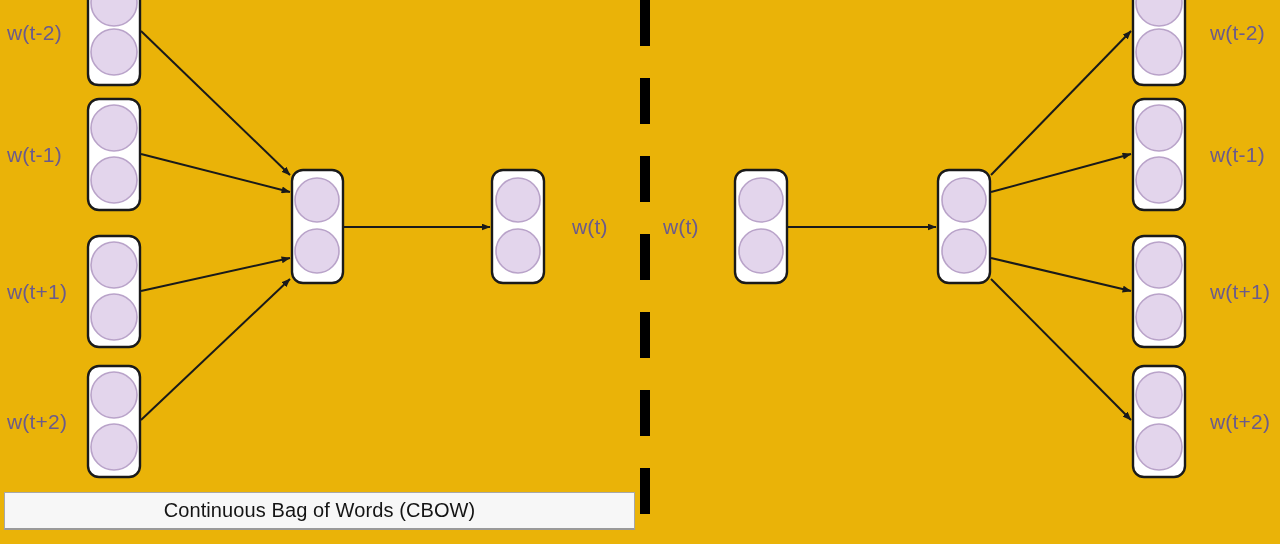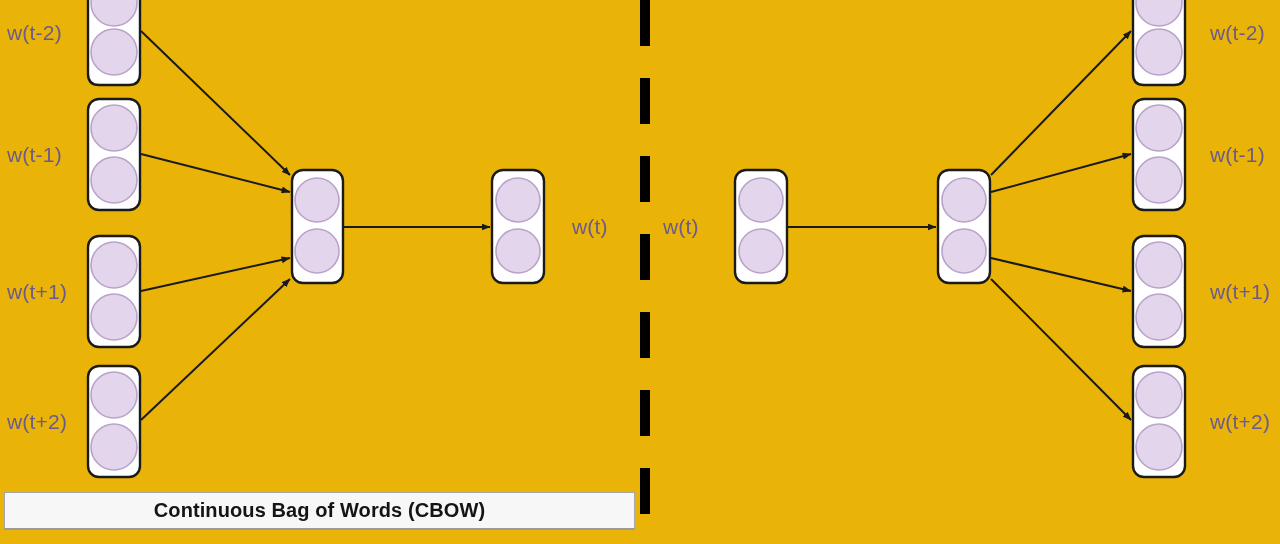--- a/index.html
+++ b/index.html
@@ -39,21 +39,21 @@
     background: #f7f7f7;
     border: 1px solid #a8a8a8;
     border-bottom: 2px solid #9a9a9a;
     display: flex;
     align-items: center;
     justify-content: center;
   }
   .caption-text {
     font-family: "Liberation Sans", sans-serif;
     font-size: 20px;
-    font-weight: bold;
+    font-weight: normal;
     color: #141414;
     letter-spacing: 0.1px;
   }
   #caption-left  { left: 4px;   top: 492px; width: 631px; height: 38px; }
   #caption-right { left: 658px; top: 492px; width: 614px; height: 38px; }
 </style>
 </head>
 <body>
 
 <div id="stage">

